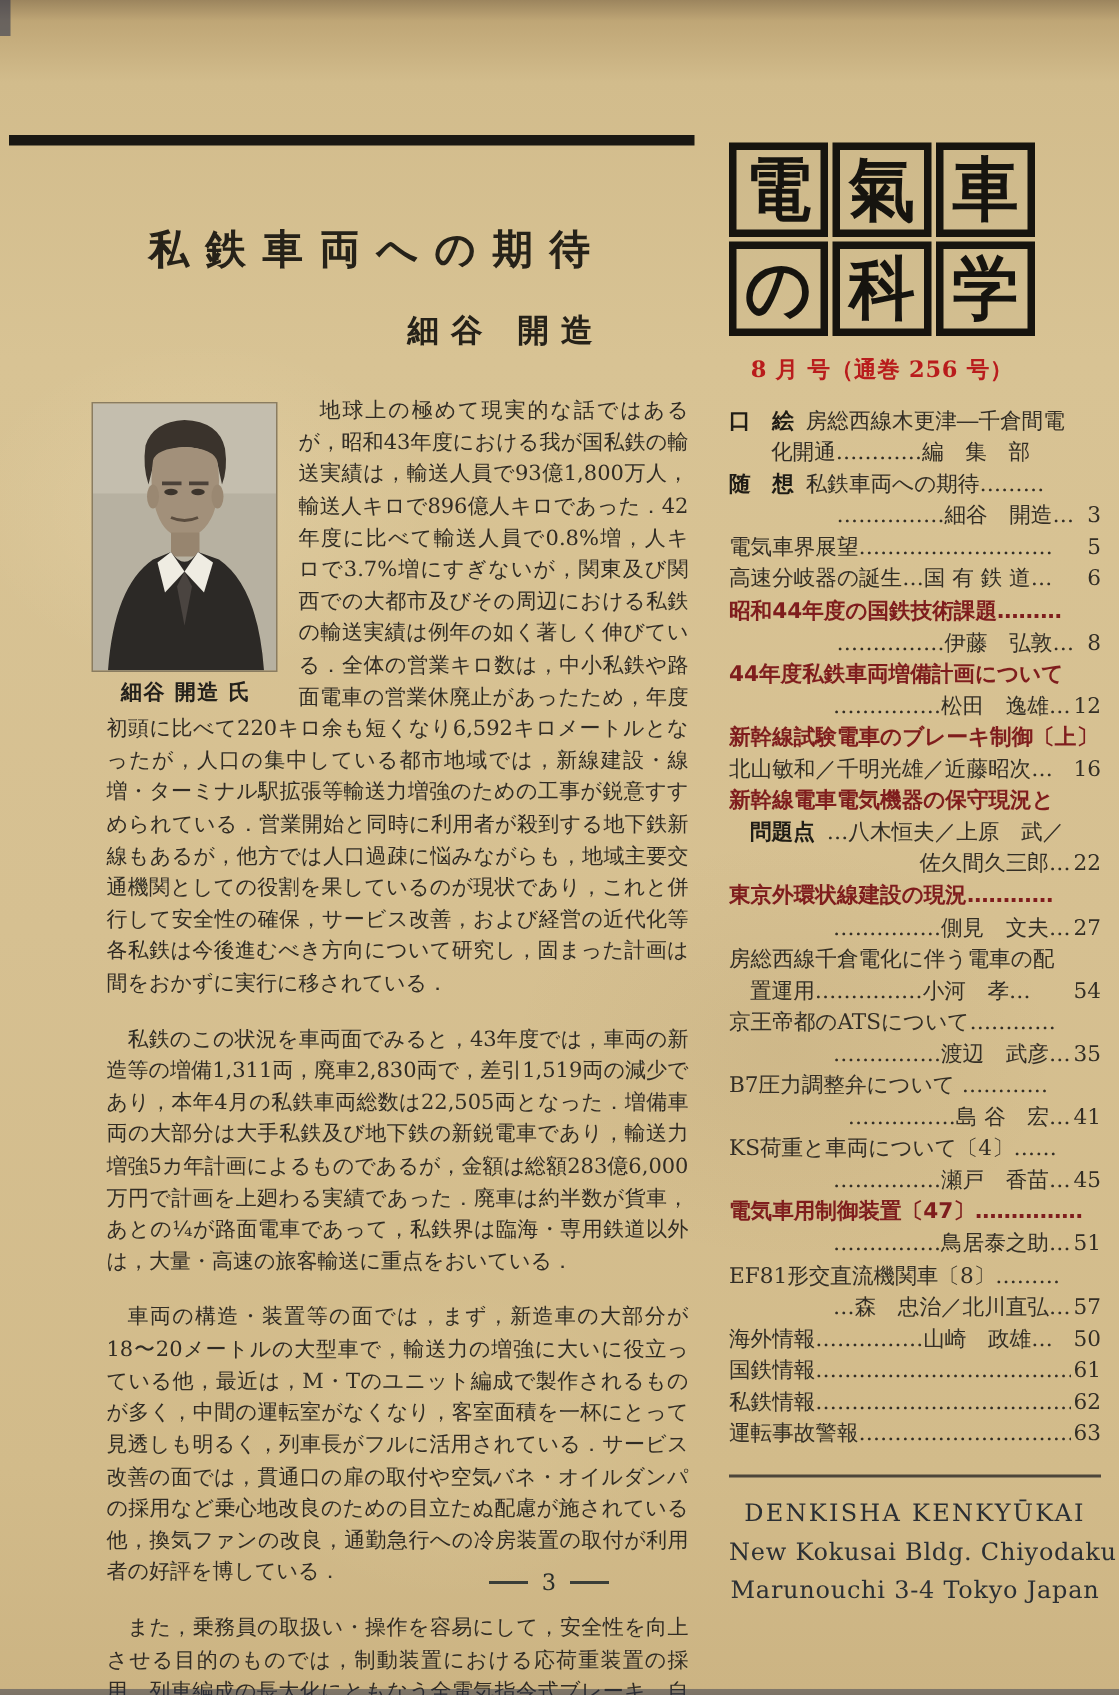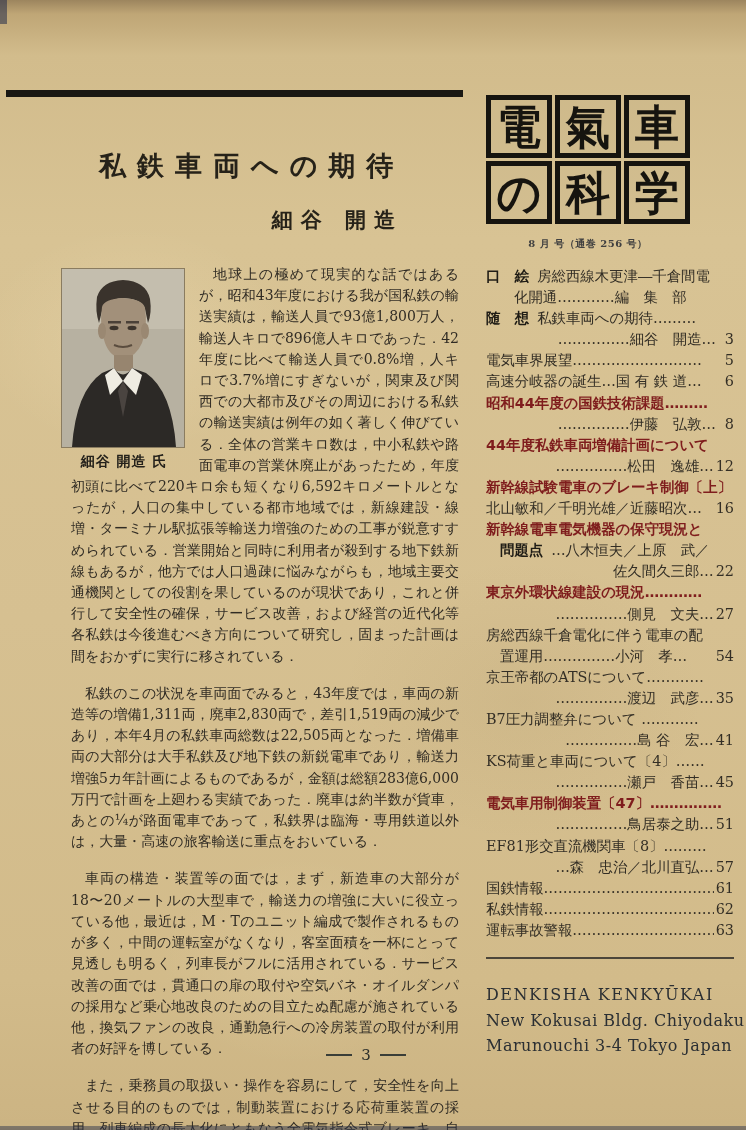--- a/index.html
+++ b/index.html
@@ -62,42 +62,43 @@
     display:flex;align-items:center;justify-content:center;
     background:rgba(0,0,0,0.02);
   }
   .logo-cell span{
     font-family:"DejaVu Sans","Liberation Sans",sans-serif;
     font-weight:900;font-size:44px;line-height:1;color:#16140f;
     transform:scaleY(1.05);
   }
   .issue-label{
     margin-top:13px;width:204px;text-align:center;
-    font-size:10px;font-weight:bold;color:#404040;letter-spacing:0.5px;white-space:nowrap;
+    font-size:15px;font-weight:bold;color:#b91c1c;letter-spacing:0.5px;white-space:nowrap;
   }
   .toc-list{margin-top:15px;width:248px;}
   .toc-line{
     display:flex;align-items:baseline;
     font-size:14.4px;line-height:21.1px;color:#332e25;white-space:nowrap;overflow:hidden;
   }
   .toc-line .lbl{
     font-family:"DejaVu Sans","Liberation Sans",sans-serif;
     font-weight:bold;color:#1f1c15;margin-right:8px;flex:0 0 auto;
   }
   .toc-line .txt{flex:1 1 auto;overflow:hidden;}
   .toc-line .pg{flex:0 0 auto;margin-left:2px;text-align:right;min-width:16px;}
   .toc-line.b .txt{
     font-family:"DejaVu Sans","Liberation Sans",sans-serif;
     font-weight:bold;color:#7f1d1d;
   }
   .toc-line.in1{padding-left:14px;}
   .toc-line.in2{padding-left:28px;}
   .toc-line.ra .txt{text-align:right;}
   .publisher{
-    margin-top:16px;width:248px;border-top:2px solid #4c463a;padding-top:23px;
+    margin-top:16px;width:248px;border-top:2px solid #4c463a;padding-top:11px;
+    text-align:center;
   }
   .publisher-line{
     font-size:16px;line-height:25.5px;color:#2b2f33;letter-spacing:0.5px;white-space:nowrap;
   }
   .publisher-line:first-child{letter-spacing:1.5px;}
   
   .corner-mark{position:absolute;left:0;top:0;width:7px;height:24px;background:rgba(34,44,74,0.55);}
   .bottom-strip{position:absolute;left:0;bottom:0;width:746px;height:4px;background:rgba(36,46,76,0.45);}
 </style>
 </head>
@@ -276,20 +277,24 @@
           <span class="pg">51</span>
         </div>
         <div class="toc-line">
           <span class="txt">EF81形交直流機関車〔8〕………</span>
         </div>
         <div class="toc-line ra">
           <span class="txt">…森　忠治／北川直弘…</span>
           <span class="pg">57</span>
         </div>
         <div class="toc-line">
+          <span class="txt">海外情報……………山崎　政雄…</span>
+          <span class="pg">50</span>
+        </div>
+        <div class="toc-line">
           <span class="txt">国鉄情報………………………………</span>
           <span class="pg">61</span>
         </div>
         <div class="toc-line">
           <span class="txt">私鉄情報………………………………</span>
           <span class="pg">62</span>
         </div>
         <div class="toc-line">
           <span class="txt">運転事故警報…………………………</span>
           <span class="pg">63</span>

